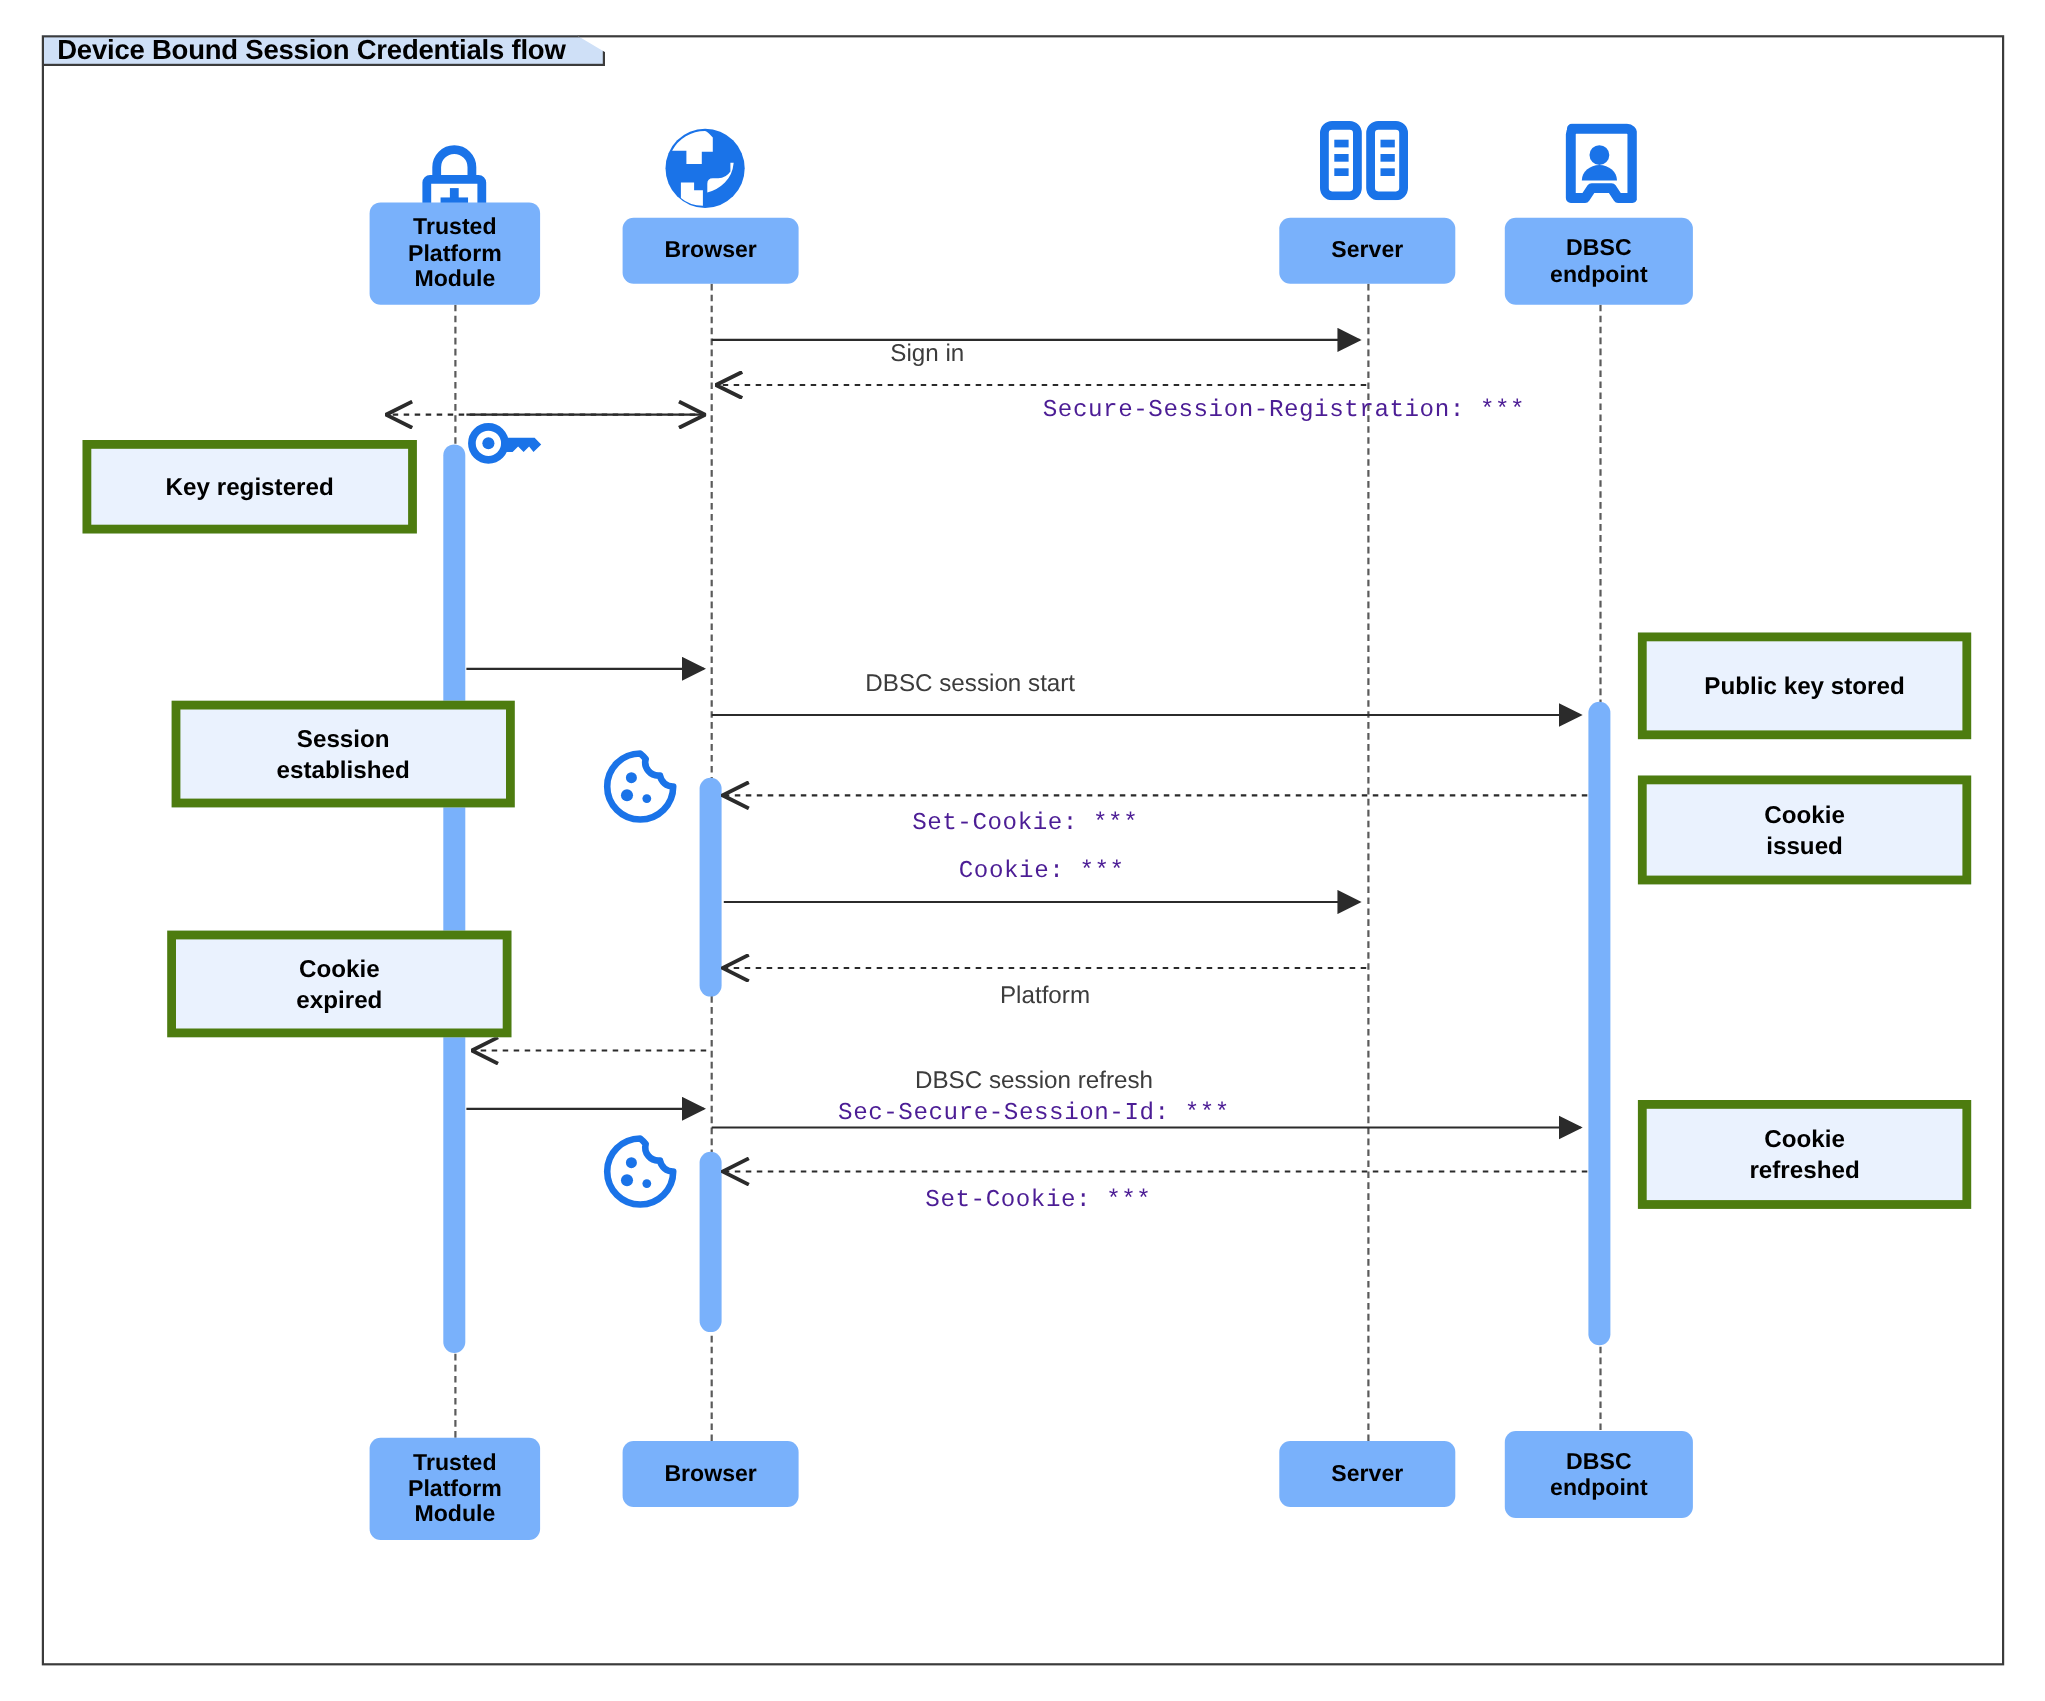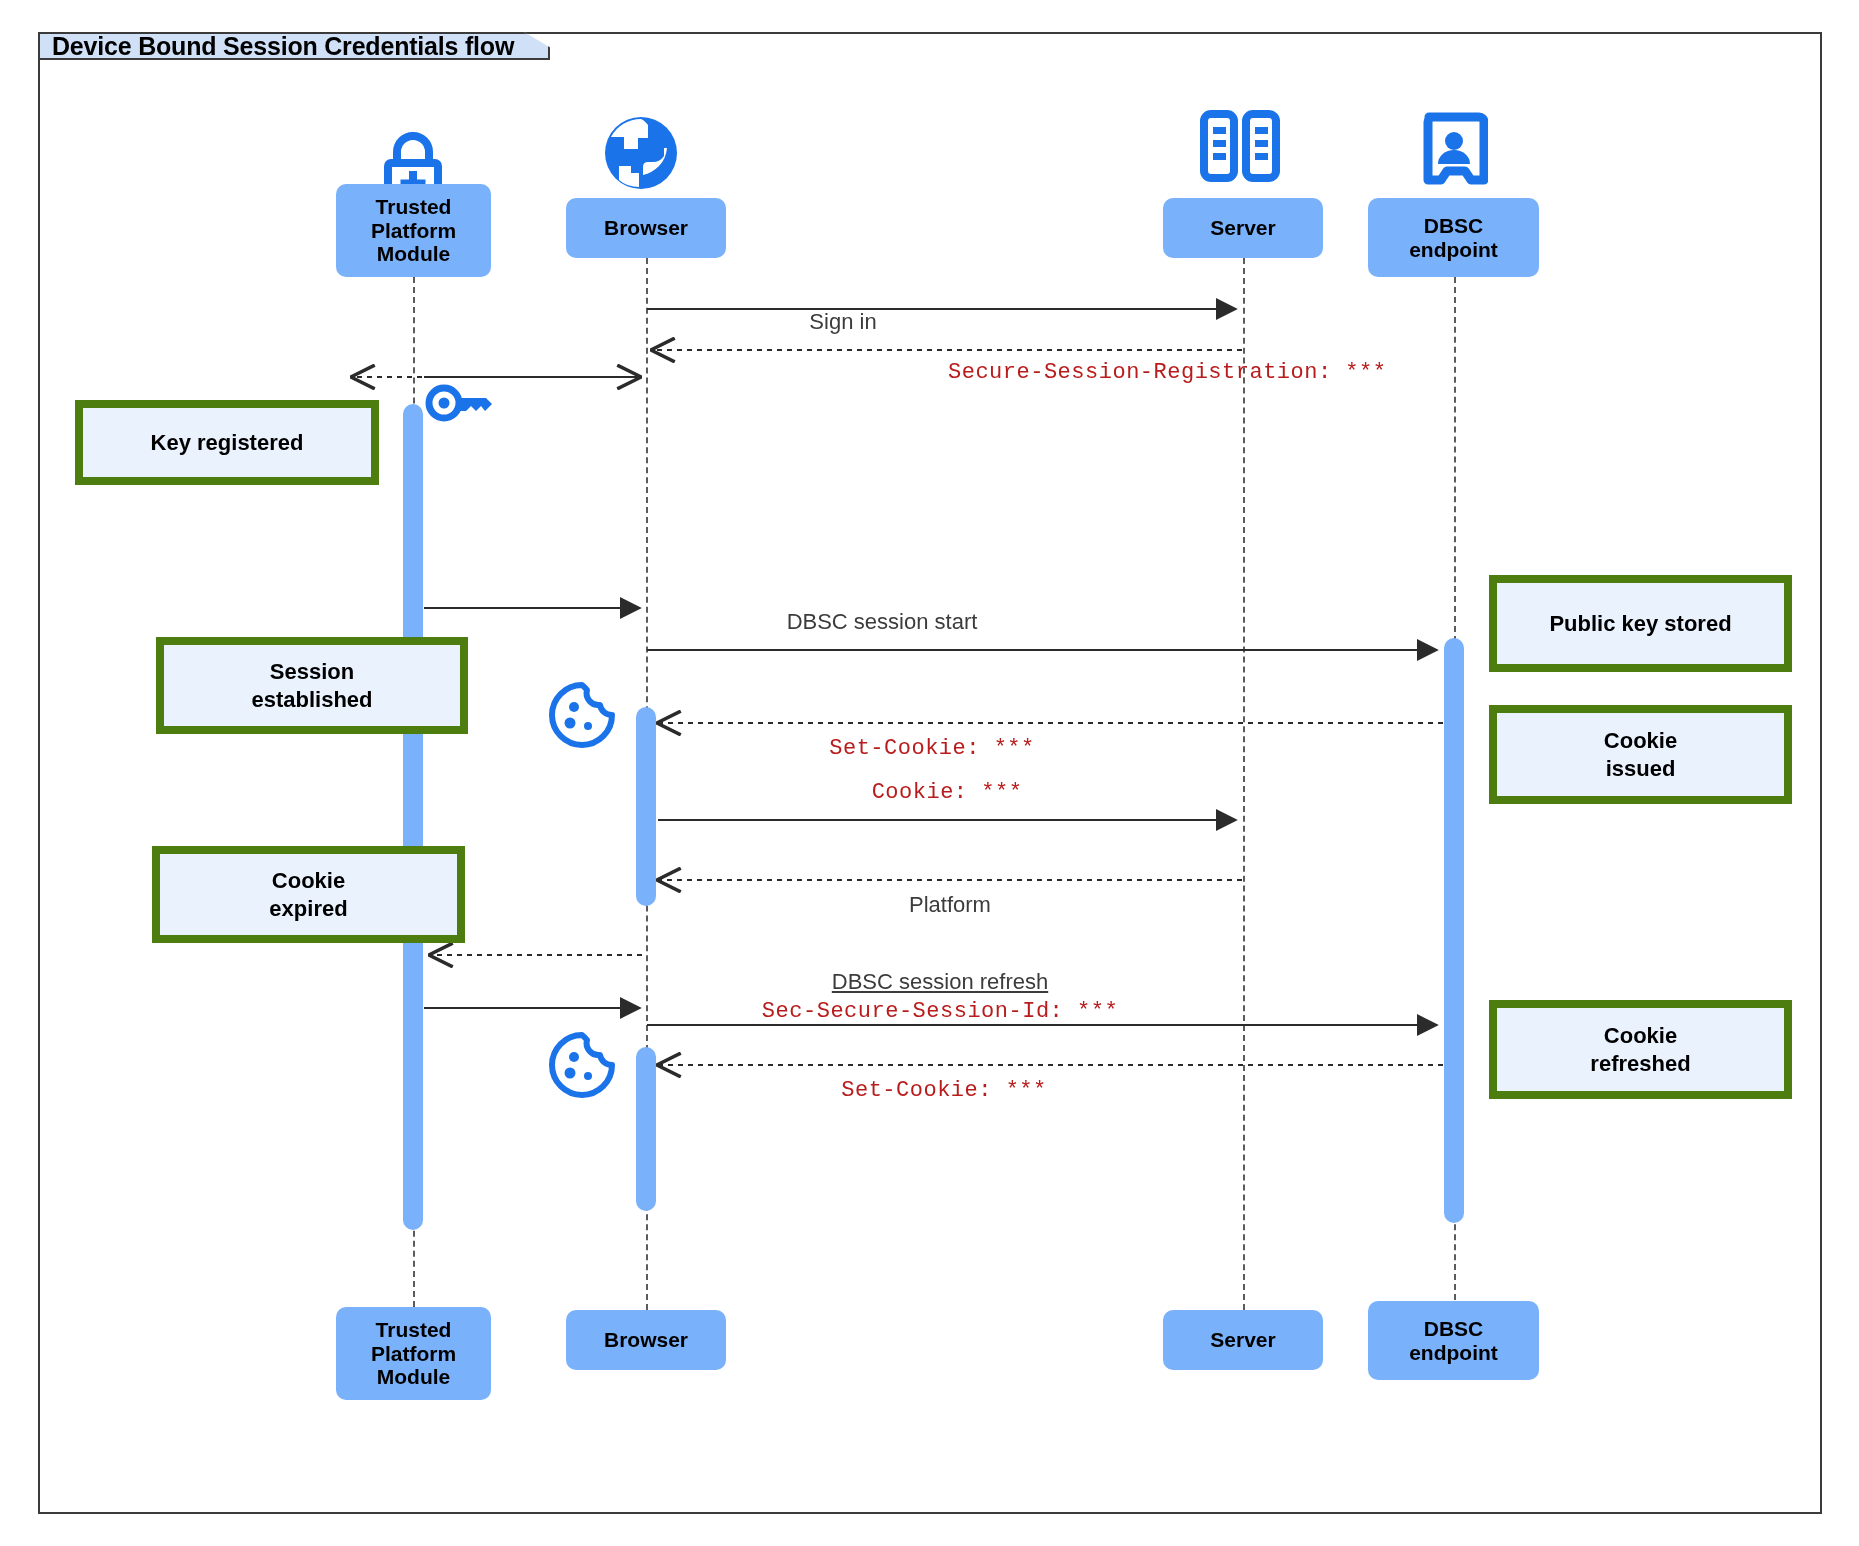--- a/index.html
+++ b/index.html
@@ -97,21 +97,21 @@
   .msg-label {
     position: absolute;
     font-size: 22px;
     color: #3c3c3c;
     white-space: nowrap;
     text-align: center;
     line-height: 1.25;
   }
   .msg-label.mono {
     font-family: "Liberation Mono", monospace;
-    color: #b91c1c;
+    color: #4c1d95;
     letter-spacing: 0.5px;
   }
   .arrow-svg {
     position: absolute;
     overflow: visible;
   }
   svg { display: block; }
 </style>
 </head>
 <body>
@@ -246,21 +246,21 @@
   <div class="msg-label mono" style="left:948px; top:359px;">Secure-Session-Registration: ***</div>
 
   <div class="msg-label" style="left:882px; top:635px; transform:translate(-50%,-100%);">DBSC session start</div>
 
   <div class="msg-label mono" style="left:932px; top:735px; transform:translate(-50%,0);">Set-Cookie: ***</div>
 
   <div class="msg-label mono" style="left:947px; top:806px; transform:translate(-50%,-100%);">Cookie: ***</div>
 
   <div class="msg-label" style="left:950px; top:891px; transform:translate(-50%,0);">Platform</div>
 
-  <div class="msg-label" style="left:940px; top:968px; transform:translate(-50%,0);text-decoration:underline;">DBSC session refresh</div>
+  <div class="msg-label" style="left:940px; top:968px; transform:translate(-50%,0);">DBSC session refresh</div>
 
   <div class="msg-label mono" style="left:940px; top:998px; transform:translate(-50%,0);">Sec-Secure-Session-Id: ***</div>
 
   <div class="msg-label mono" style="left:944px; top:1077px; transform:translate(-50%,0);">Set-Cookie: ***</div>
 
   <div class="note" style="left:75px; top:400px; width:304px; height:85px;">
     <span style="white-space:pre-line;">Key registered</span>
   </div>
 
   <div class="note" style="left:156px; top:637px; width:312px; height:97px;">

